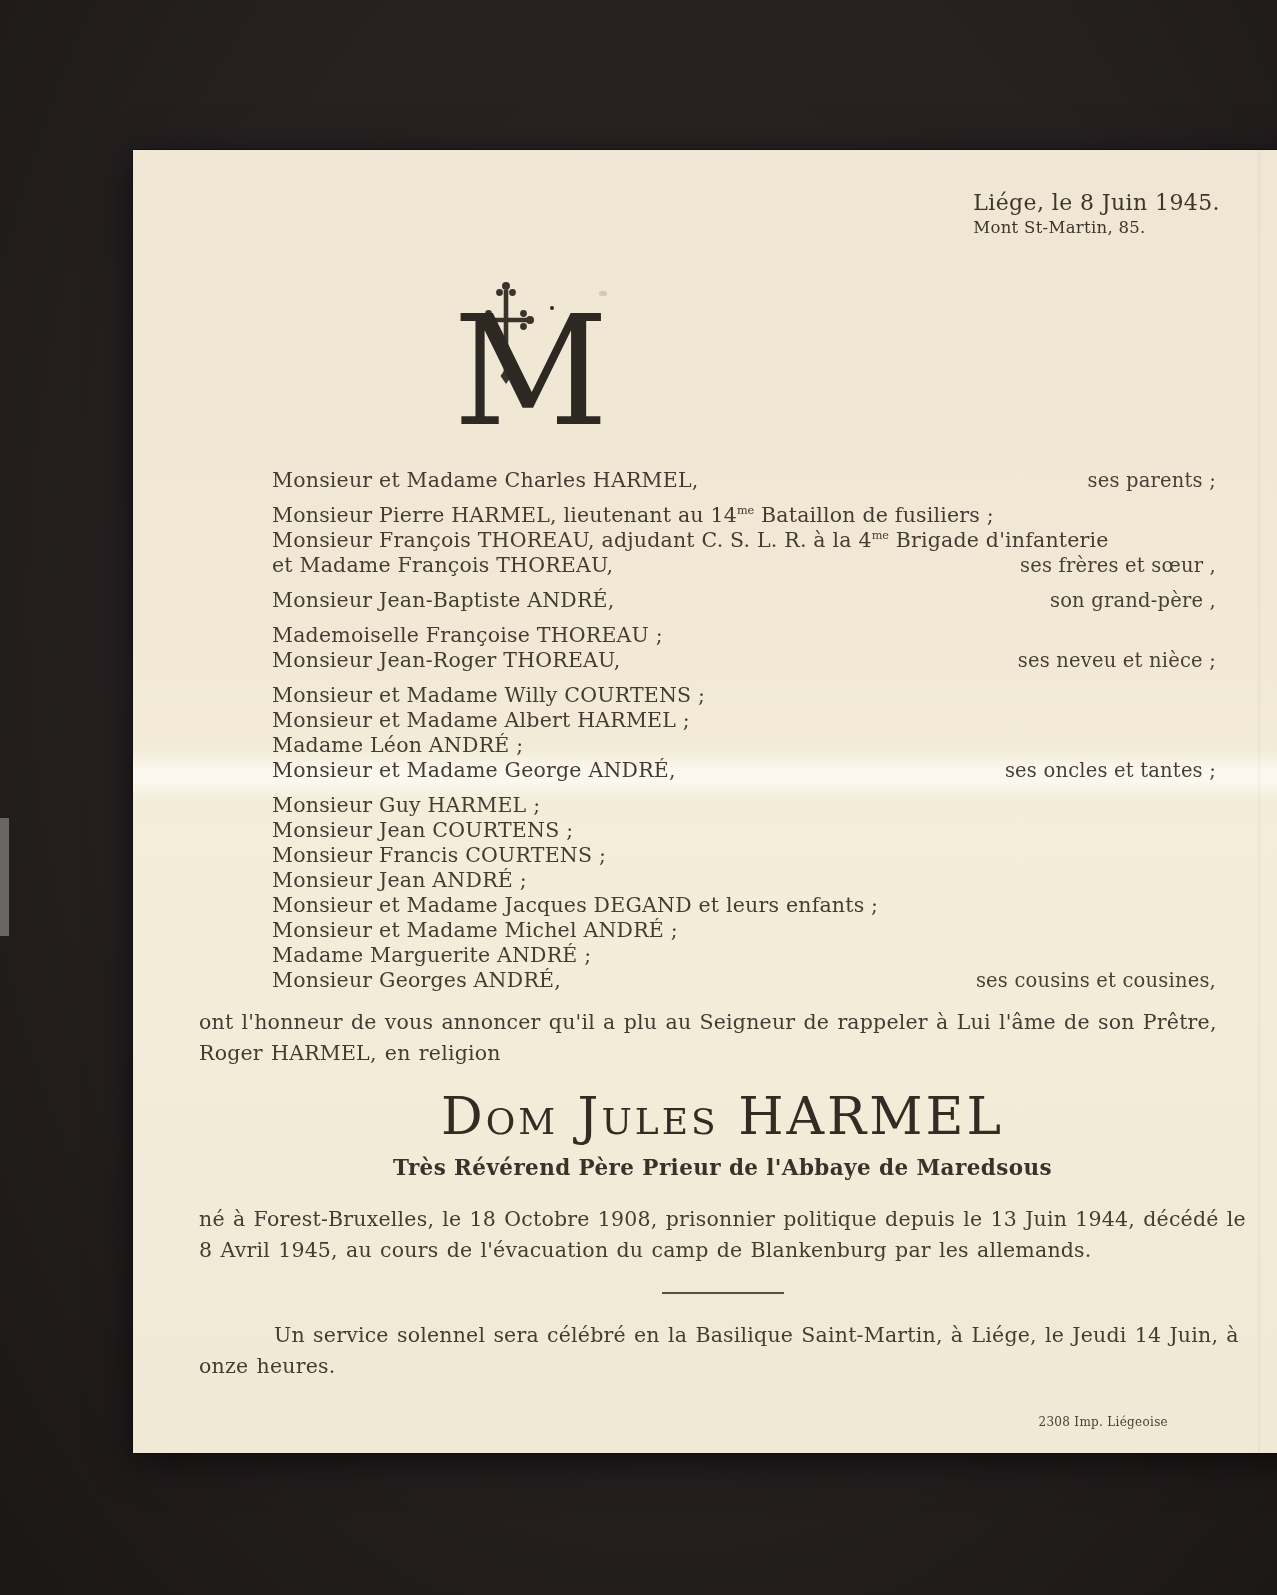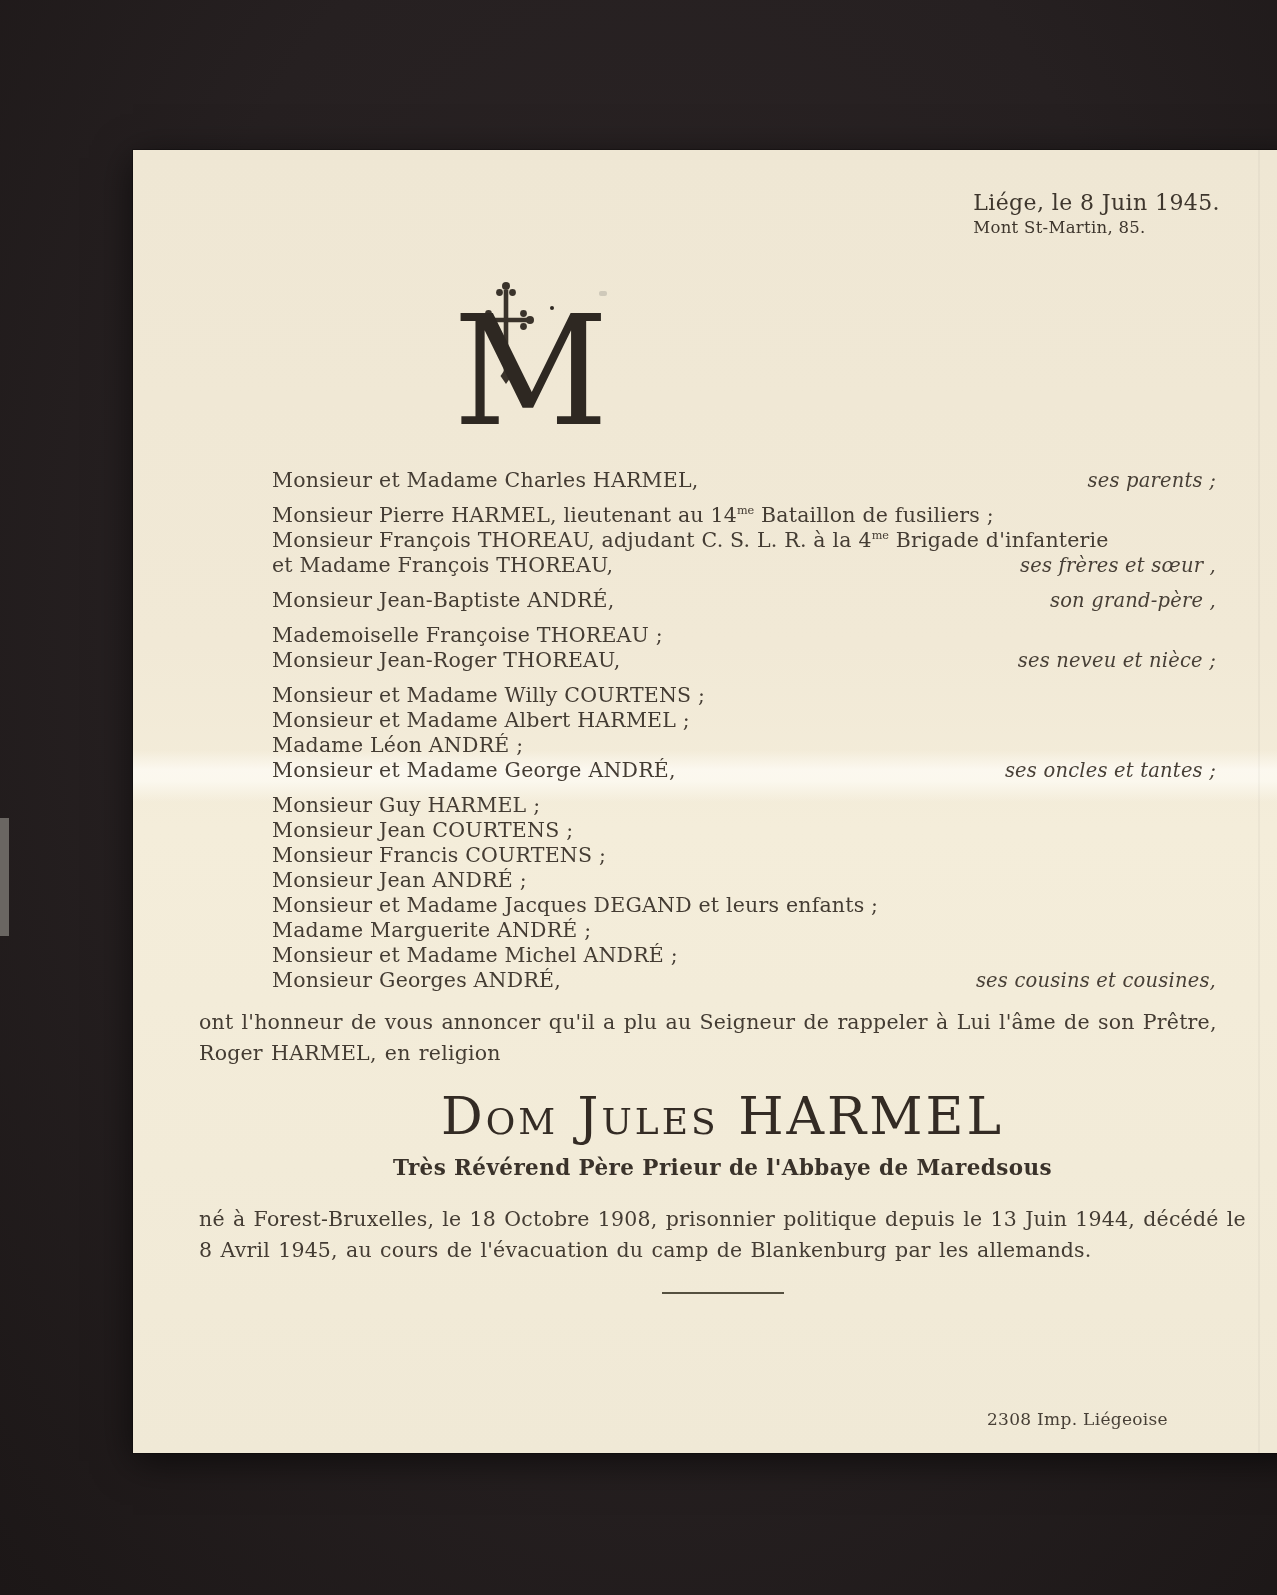--- a/index.html
+++ b/index.html
@@ -34,33 +34,33 @@
     position:absolute;left:320px;top:146px;font-size:152px;line-height:1;
     color:#2e2822;letter-spacing:0;
   }
   .mono-cross{position:absolute;left:344px;top:130px;}
 
   .content{position:absolute;left:66px;right:60px;top:318px;font-size:20.5px;color:#443c33;}
   .rows{margin-left:73px;letter-spacing:.2px;}
   .group{margin-bottom:10px;}
   .row{display:flex;align-items:baseline;line-height:25px;white-space:nowrap;}
   .row .nm{}
-  .row .rel{margin-left:auto;margin-right:30px;font-style:italic;font-size:19.5px;color:#473f36;}
+  .row .rel{margin-left:auto;margin-right:30px;font-size:19.5px;color:#473f36;}
   sup{font-size:.55em;line-height:0;vertical-align:super;letter-spacing:0;}
 
   .announce{margin:14px 0 16px 0;line-height:31px;word-spacing:1.5px;letter-spacing:.2px;}
   .title{
     margin:18px 0 0 0;text-align:center;font-weight:normal;
     font-variant:small-caps;font-size:52px;line-height:1.15;color:#332b24;letter-spacing:3px;
   }
   .subtitle{margin:8px 0 0 0;text-align:center;font-weight:bold;font-size:21.5px;color:#3a322a;letter-spacing:.4px;}
   .bio{margin:24px 0 0 0;line-height:31px;word-spacing:1.5px;letter-spacing:.2px;}
   .divider{margin:26px auto 0 auto;width:122px;border-top:2px solid #55503f;height:0;}
   .service{margin:26px 0 0 0;line-height:31px;text-indent:75px;word-spacing:1.5px;letter-spacing:.2px;}
-  .imprint{position:absolute;right:138px;bottom:24px;font-size:17px;color:#473f36;letter-spacing:.3px;}
+  .imprint{position:absolute;right:138px;bottom:24px;font-size:12px;color:#473f36;letter-spacing:.3px;}
 </style>
 </head>
 <body>
 
 <div class="stage">
   <div class="left-notch"></div>
 
   <div class="paper">
     <div class="fold-band"></div>
     <div class="crease"></div>
@@ -152,40 +152,41 @@
             <div class="row">
               <span class="nm">Monsieur Francis COURTENS ;</span>
             </div>
             <div class="row">
               <span class="nm">Monsieur Jean ANDRÉ ;</span>
             </div>
             <div class="row">
               <span class="nm">Monsieur et Madame Jacques DEGAND et leurs enfants ;</span>
             </div>
             <div class="row">
-              <span class="nm">Madame Marguerite ANDRÉ ;</span>
+              <span class="nm">Monsieur et Madame Michel ANDRÉ ;</span>
             </div>
             <div class="row">
-              <span class="nm">Monsieur et Madame Michel ANDRÉ ;</span>
+              <span class="nm">Madame Marguerite ANDRÉ ;</span>
             </div>
             <div class="row">
               <span class="nm">Monsieur Georges ANDRÉ,</span>
               <span class="rel">ses cousins et cousines,</span>
             </div>
           </div>
         </div>
 
       <p class="announce">ont l'honneur de vous annoncer qu'il a plu au Seigneur de rappeler à Lui l'âme de son Prêtre, Roger HARMEL, en religion</p>
 
       <h1 class="title">Dom Jules HARMEL</h1>
       <h2 class="subtitle">Très Révérend Père Prieur de l'Abbaye de Maredsous</h2>
 
       <p class="bio">né à Forest-Bruxelles, le 18 Octobre 1908, prisonnier politique depuis le 13 Juin 1944, décédé le 8 Avril 1945, au cours de l'évacuation du camp de Blankenburg par les allemands.</p>
 
       <div class="divider"></div>
 
+      <p class="service">Un service solennel sera célébré en la Basilique Saint-Martin, à Liége, le Jeudi 14 Juin, à onze heures.</p>
     </div>
 
     <div class="imprint">2308 Imp. Liégeoise</div>
 
     <div class="fold-tab"></div>
   </div>
 </div>
 
 </body></html>

